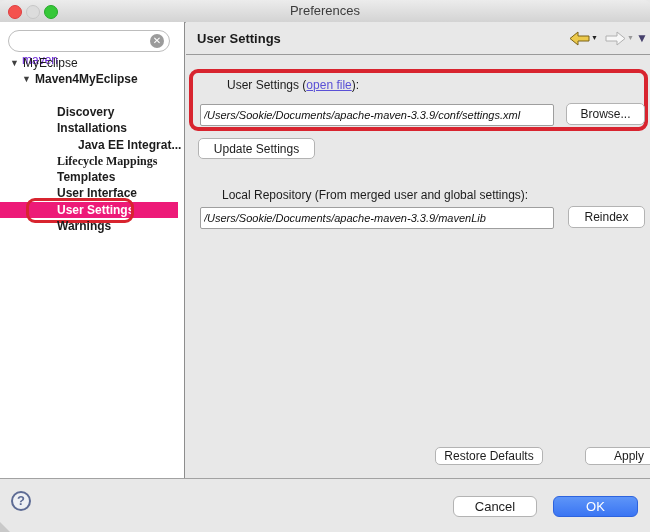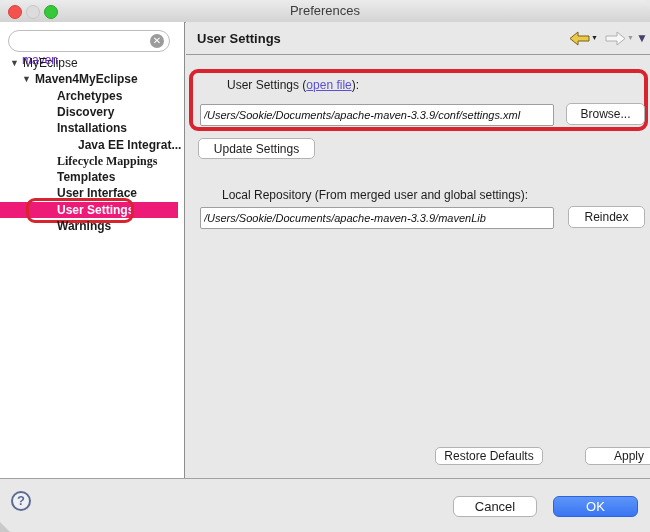--- a/index.html
+++ b/index.html
@@ -138,23 +138,20 @@
       <span class="search-clear">✕</span>
     </div>
     <div class="tree">
         <div class="tree-row" style="top: 0px;">
           <span class="disclosure lvl0">▼</span>
           <span class="tree-label lvl0 normal">MyEclipse</span>
         </div>
         <div class="tree-row" style="top: 16.3px;">
           <span class="disclosure lvl1">▼</span>
           <span class="tree-label lvl1">Maven4MyEclipse</span>
-        </div>
-        <div class="tree-row" style="top: 32.6px;">
-          <span class="tree-label lvl2">Archetypes</span>
         </div>
         <div class="tree-row" style="top: 48.9px;">
           <span class="tree-label lvl2">Discovery</span>
         </div>
         <div class="tree-row" style="top: 65.2px;">
           <span class="tree-label lvl2">Installations</span>
         </div>
         <div class="tree-row" style="top: 81.5px; margin-left: 21px;">
           <span class="tree-label lvl2">Java EE Integrat...</span>
         </div>

